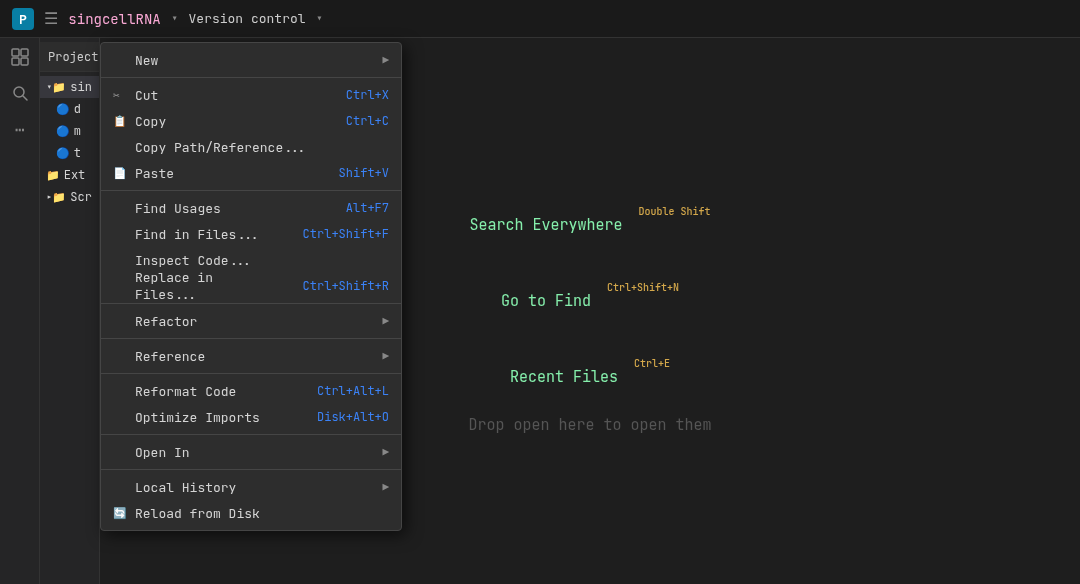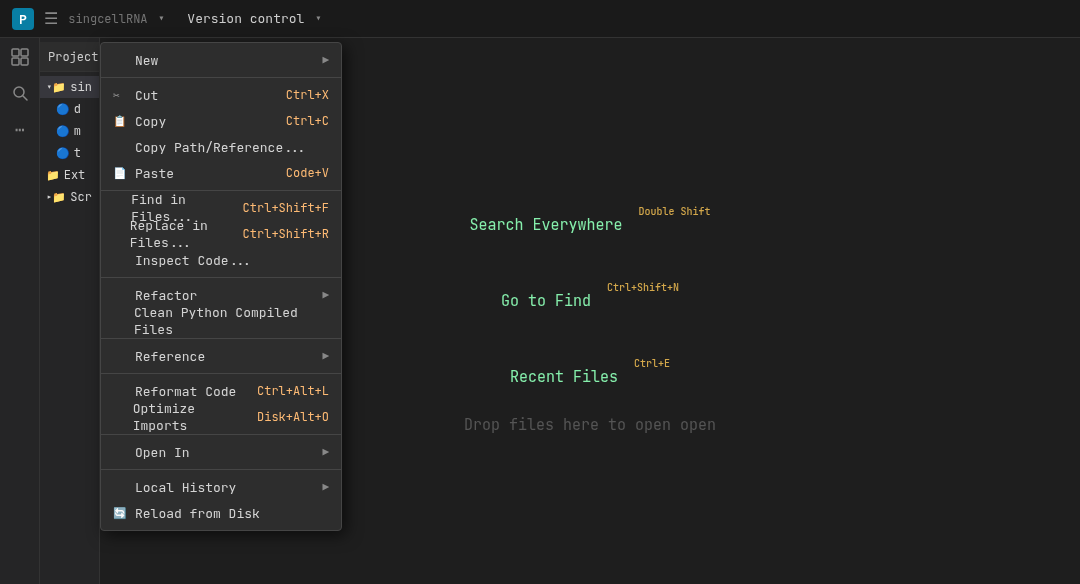--- a/index.html
+++ b/index.html
@@ -91,21 +91,21 @@
     .tree-icon {
       margin-right: 4px;
       font-size: 11px;
     }
 
     
     .context-menu {
       position: absolute;
       top: 42px;
       left: 100px;
-      width: 242px;
+      width: 302px;
       background: #2d2d2d;
       border: 1px solid #454545;
       border-radius: 4px;
       box-shadow: 4px 4px 16px rgba(0,0,0,0.6);
       z-index: 100;
       padding: 4px 0;
     }
     .menu-item {
       height: 26px;
       display: flex;
@@ -124,21 +124,21 @@
     .menu-item .item-icon {
       width: 14px;
       font-size: 11px;
       color: #aaa;
     }
     .menu-item .item-label {
       font-size: 13px;
     }
     .menu-item .item-shortcut {
       font-size: 12px;
-      color: #fdba74;
+      color: #3b82f6;
       margin-left: 20px;
     }
     .menu-item .item-arrow {
       font-size: 11px;
       color: #888;
     }
     .menu-separator {
       height: 1px;
       background: #454545;
       margin: 4px 0;
@@ -180,23 +180,23 @@
 <body>
 
 <div class="titlebar">
   <div style="width:22px;height:22px;">
     <svg viewBox="0 0 22 22" width="22" height="22">
       <rect width="22" height="22" rx="4" fill="#087EA4"></rect>
       <text x="11" y="16" text-anchor="middle" fill="white" font-size="13" font-weight="bold">P</text>
     </svg>
   </div>
   <span style="color:#888;font-size:16px;cursor:pointer;">☰</span>
-  <span style="color:#737373;cursor:pointer;font-size:12px;">singcellRNA</span>
+  <span style="color:#f9a8d4;cursor:pointer;font-size:14px;">singcellRNA</span>
   <span style="color:#888;cursor:pointer;">▾</span>
-  <span style="color:#ccc;cursor:pointer;font-size:13px;margin-left:12px;">Version control</span>
+  <span style="color:#ccc;cursor:pointer;font-size:13px;margin-left:0;">Version control</span>
   <span style="color:#888;cursor:pointer;">▾</span>
 </div>
 
 <div class="main-layout">
 
   <div class="icon-bar">
     <div class="icon-bar-icon">
       <svg width="18" height="18" viewBox="0 0 18 18">
         <rect x="1" y="1" width="7" height="7" rx="1" fill="none" stroke="#888" stroke-width="1.5"></rect>
         <rect x="10" y="1" width="7" height="7" rx="1" fill="none" stroke="#888" stroke-width="1.5"></rect>
@@ -273,56 +273,57 @@
         <span class="item-left">
           <span class="item-icon"></span>
           <span class="item-label">Copy Path/Reference...</span>
         </span>
       </div>
       <div class="menu-item">
         <span class="item-left">
           <span class="item-icon">📄</span>
           <span class="item-label">Paste</span>
         </span>
-        <span class="item-shortcut">Code+V</span>
-      </div>
-      <div class="menu-separator"></div>
+        <span class="item-shortcut">Shift+V</span>
+      </div>
+      <div class="menu-separator"></div>
+      <div class="menu-item">
+        <span class="item-left">
+          <span class="item-icon"></span>
+          <span class="item-label">Find Usages</span>
+        </span>
+        <span class="item-shortcut">Alt+F7</span>
+      </div>
       <div class="menu-item">
         <span class="item-left">
           <span class="item-icon"></span>
           <span class="item-label">Find in Files...</span>
         </span>
         <span class="item-shortcut">Ctrl+Shift+F</span>
       </div>
       <div class="menu-item">
         <span class="item-left">
           <span class="item-icon"></span>
+          <span class="item-label">Inspect Code...</span>
+        </span>
+      </div>
+      <div class="menu-item">
+        <span class="item-left">
+          <span class="item-icon"></span>
           <span class="item-label">Replace in Files...</span>
         </span>
         <span class="item-shortcut">Ctrl+Shift+R</span>
       </div>
-      <div class="menu-item">
-        <span class="item-left">
-          <span class="item-icon"></span>
-          <span class="item-label">Inspect Code...</span>
-        </span>
-      </div>
       <div class="menu-separator"></div>
       <div class="menu-item">
         <span class="item-left">
           <span class="item-icon"></span>
           <span class="item-label">Refactor</span>
         </span>
         <span class="item-arrow">▶</span>
-      </div>
-      <div class="menu-item">
-        <span class="item-left">
-          <span class="item-icon"></span>
-          <span class="item-label">Clean Python Compiled Files</span>
-        </span>
       </div>
       <div class="menu-separator"></div>
       <div class="menu-item">
         <span class="item-left">
           <span class="item-icon"></span>
           <span class="item-label">Reference</span>
         </span>
         <span class="item-arrow">▶</span>
       </div>
       <div class="menu-separator"></div>
@@ -370,15 +371,15 @@
       <span class="key-combo">Double Shift</span>
     </div>
     <div class="shortcut-hint">
       <span class="action-name">Go to Find</span>
       <span class="key-combo">Ctrl+Shift+N</span>
     </div>
     <div class="shortcut-hint">
       <span class="action-name">Recent Files</span>
       <span class="key-combo">Ctrl+E</span>
     </div>
-    <div class="drop-text">Drop files here to open open</div>
+    <div class="drop-text">Drop open here to open them</div>
   </div>
 </div>
 
 </body></html>

